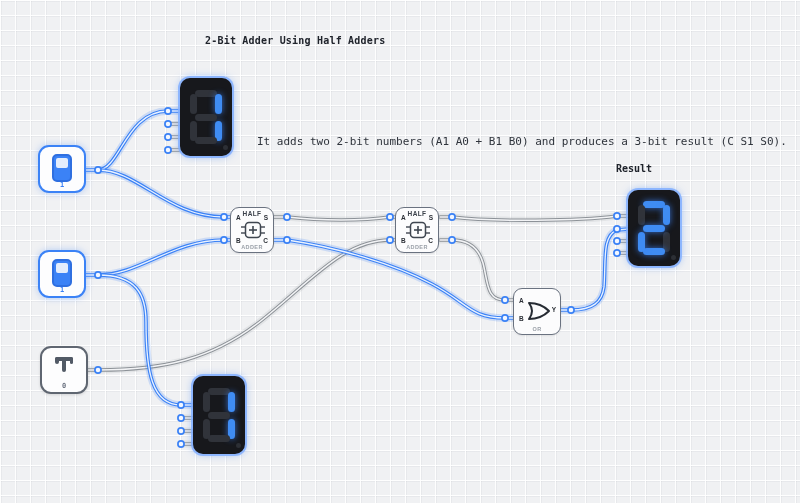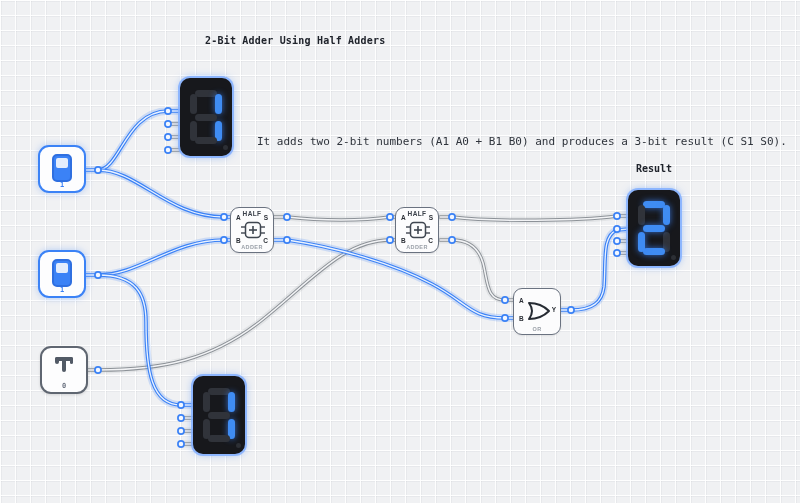--- a/index.html
+++ b/index.html
@@ -15,21 +15,21 @@
       linear-gradient(to right, rgba(255,255,255,.95) 1px, transparent 1px),
       linear-gradient(to bottom, rgba(255,255,255,.95) 1px, transparent 1px),
       linear-gradient(to right, rgba(110,120,135,.07) 2px, transparent 2px),
       linear-gradient(to bottom, rgba(110,120,135,.07) 2px, transparent 2px);
     background-size:15px 15px;
   }
   .abs{position:absolute}
 
   .page-title{left:205px;top:35px;font:700 10px "DejaVu Sans Mono",monospace;color:#20242c;letter-spacing:.2px}
   .desc{left:257px;top:99px;font:500 11px "DejaVu Sans Mono",monospace;color:#2e333b;line-height:17px;white-space:pre}
-  .result-label{left:616px;top:163px;width:76px;text-align:center;font:700 10px "DejaVu Sans Mono",monospace;color:#20242c}
+  .result-label{left:616px;top:163px;width:76px;font:700 10px "DejaVu Sans Mono",monospace;color:#20242c}
 
   
   svg.wires{position:absolute;left:0;top:0;pointer-events:none}
   path.w{fill:none;stroke-linecap:round;stroke-linejoin:round}
   .w.on.glow{stroke:rgba(59,130,246,.20);stroke-width:7.5px}
   .w.on.main{stroke:#3b82f6;stroke-width:3.6px}
   .w.on.core{stroke:#eaf2ff;stroke-width:1.3px}
   .w.off.glow{stroke:rgba(140,146,156,.14);stroke-width:7px}
   .w.off.main{stroke:#8d9298;stroke-width:3.4px}
   .w.off.core{stroke:#f3f4f6;stroke-width:1.5px}

